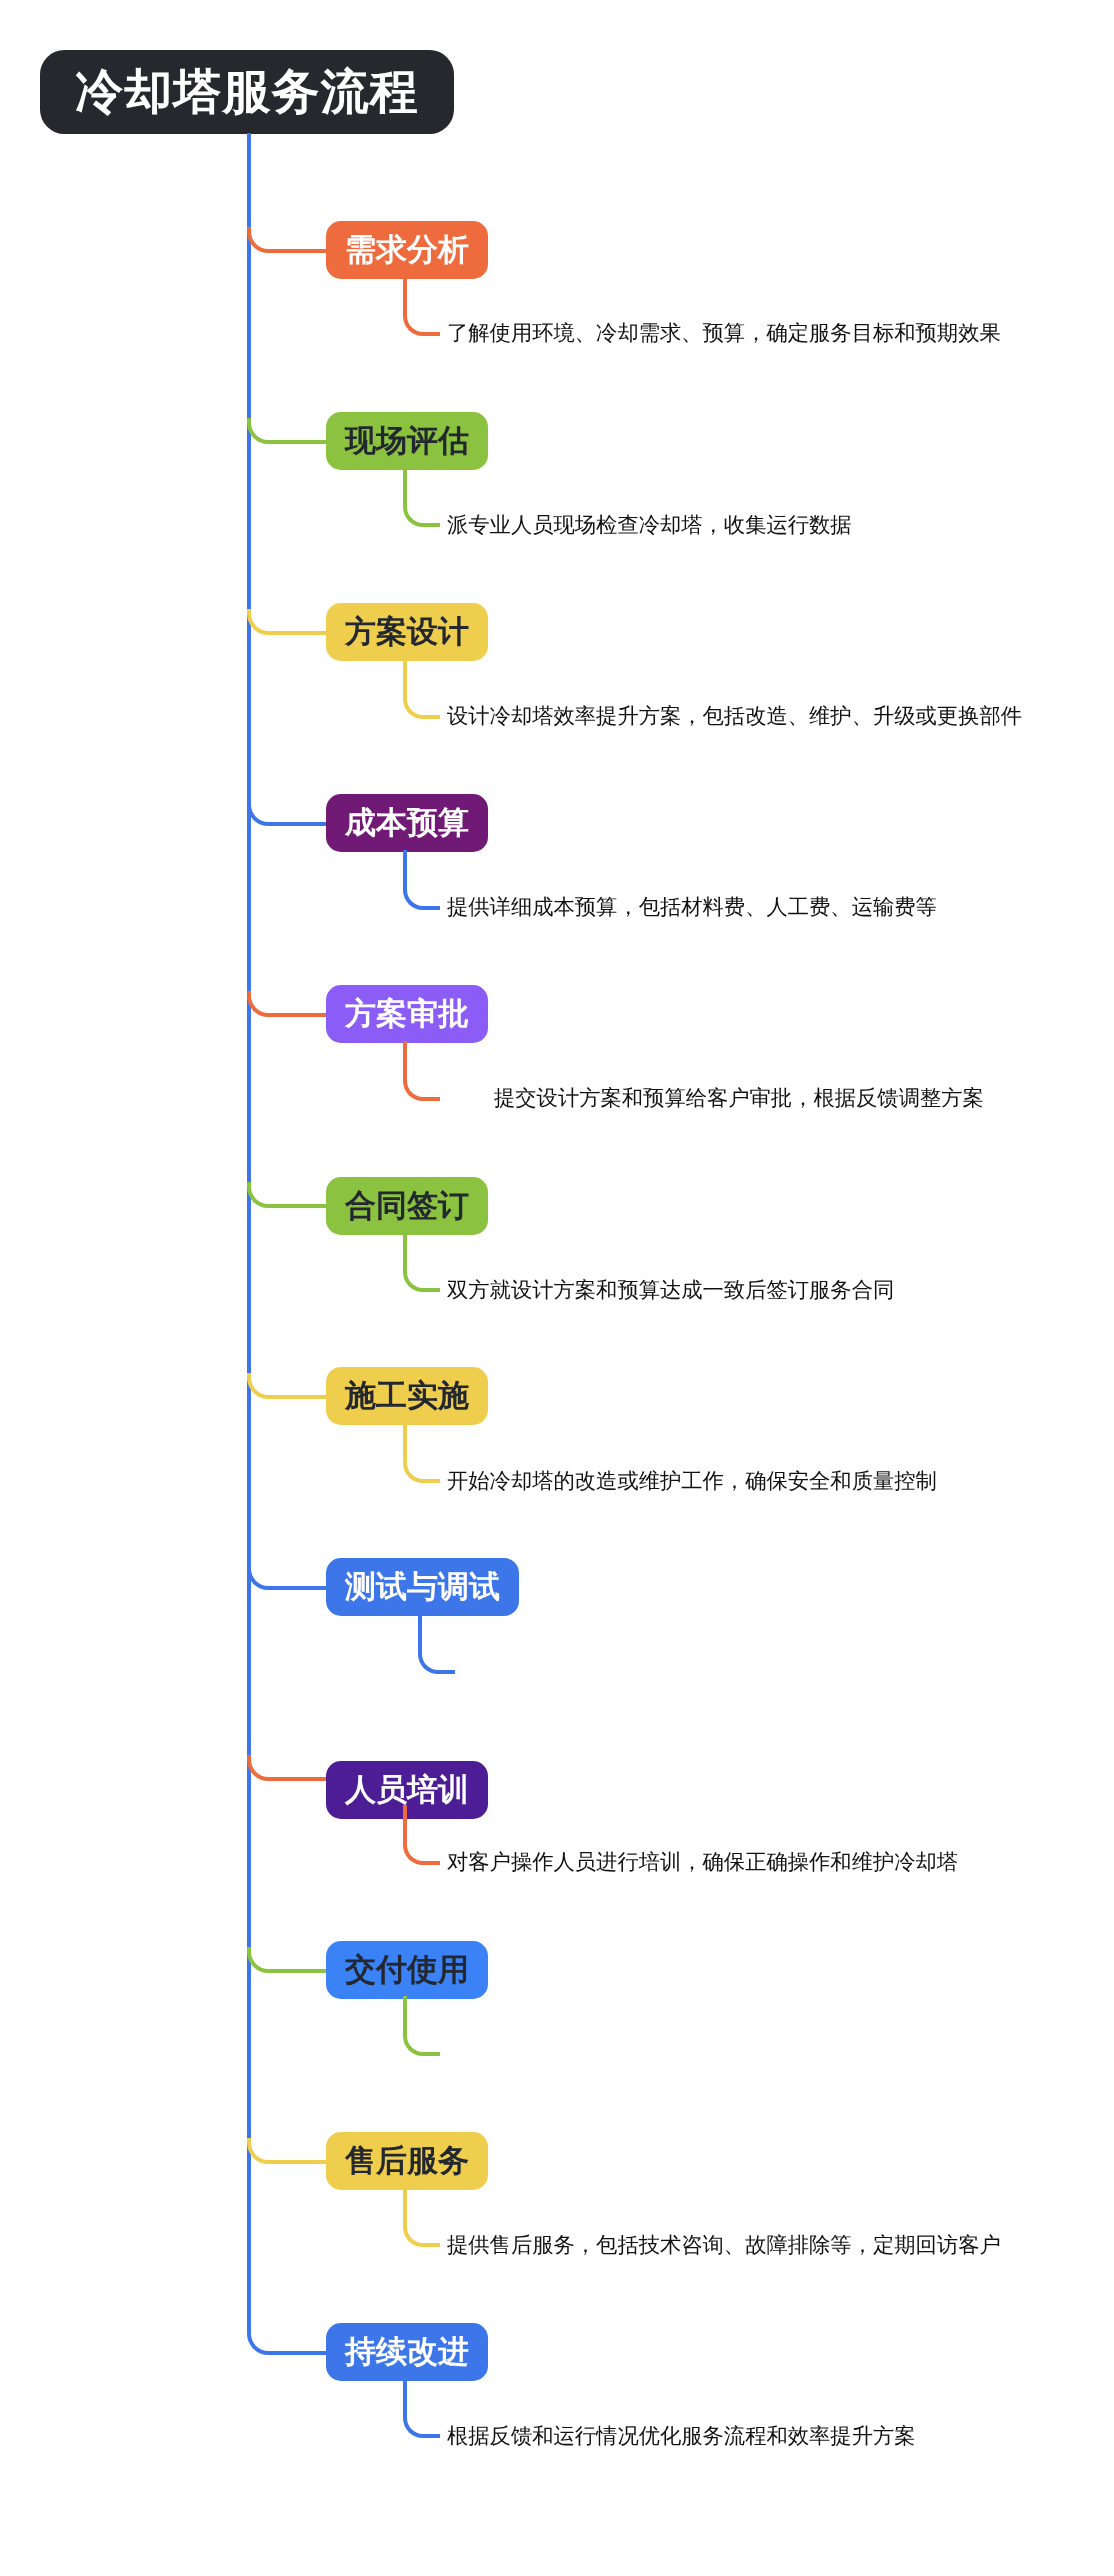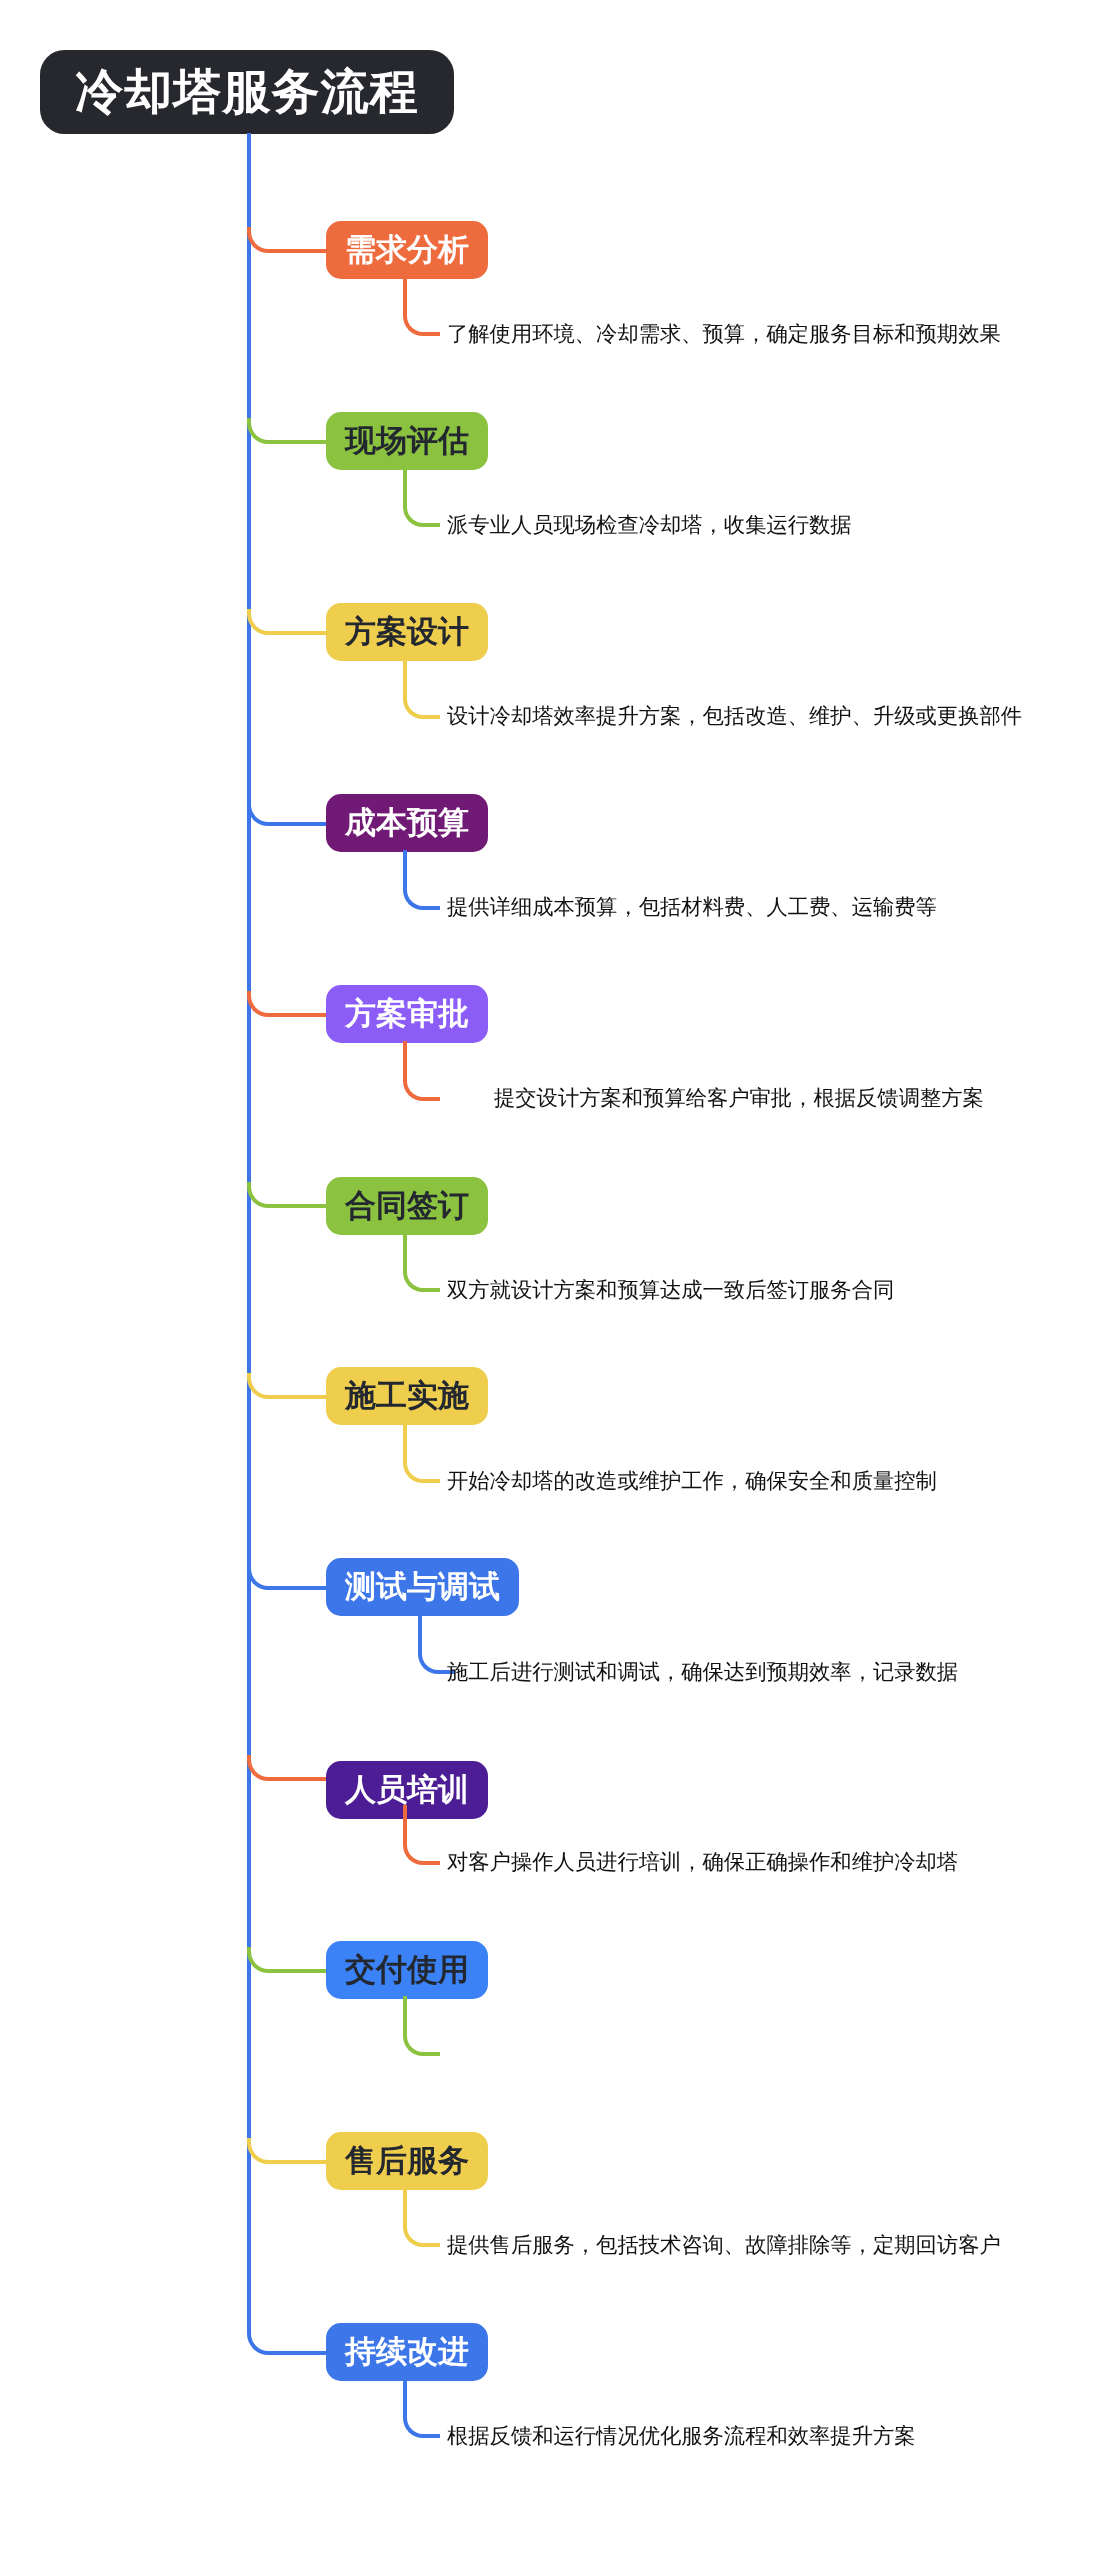--- a/index.html
+++ b/index.html
@@ -37,21 +37,21 @@
 </head>
 <body>
 
 <div id="canvas">
   <div class="root-node" style="background: rgb(38, 40, 45); color: rgb(255, 255, 255);">冷却塔服务流程</div>
   <div class="trunk" style="background: rgb(60, 118, 233);"></div>
 
   <div class="branch-elbow" style="left: 247px; top: 227px; width: 81px; height: 25.6px; border-left-color: rgb(237, 107, 61); border-bottom-color: rgb(237, 107, 61);"></div>
   <div class="topic" style="left: 326px; top: 221px; background: rgb(237, 107, 61); color: rgb(255, 255, 255);">需求分析</div>
   <div class="sub-elbow" style="left: 403px; top: 276px; width: 37px; height: 60px; border-left-color: rgb(237, 107, 61); border-bottom-color: rgb(237, 107, 61);"></div>
-  <div class="note" style="top: 319px; color: rgb(17, 17, 17);">了解使用环境、冷却需求、预算，确定服务目标和预期效果</div>
+  <div class="note" style="top: 319px; color: rgb(17, 17, 17); font-family: Liberation Mono, monospace;">了解使用环境、冷却需求、预算，确定服务目标和预期效果</div>
 
   <div class="branch-elbow" style="left: 247px; top: 418px; width: 81px; height: 25.6px; border-left-color: rgb(139, 194, 63); border-bottom-color: rgb(139, 194, 63);"></div>
   <div class="topic" style="left: 326px; top: 412px; background: rgb(139, 194, 63); color: rgb(35, 39, 47);">现场评估</div>
   <div class="sub-elbow" style="left: 403px; top: 467px; width: 37px; height: 60px; border-left-color: rgb(139, 194, 63); border-bottom-color: rgb(139, 194, 63);"></div>
   <div class="note" style="top: 510px; color: rgb(17, 17, 17);">派专业人员现场检查冷却塔，收集运行数据</div>
 
   <div class="branch-elbow" style="left: 247px; top: 609px; width: 81px; height: 25.6px; border-left-color: rgb(239, 206, 78); border-bottom-color: rgb(239, 206, 78);"></div>
   <div class="topic" style="left: 326px; top: 603px; background: rgb(239, 206, 78); color: rgb(35, 39, 47);">方案设计</div>
   <div class="sub-elbow" style="left: 403px; top: 659px; width: 37px; height: 60px; border-left-color: rgb(239, 206, 78); border-bottom-color: rgb(239, 206, 78);"></div>
   <div class="note" style="top: 701px; color: rgb(17, 17, 17);">设计冷却塔效率提升方案，包括改造、维护、升级或更换部件</div>
@@ -72,21 +72,20 @@
   <div class="note" style="top: 1275px; color: rgb(17, 17, 17);">双方就设计方案和预算达成一致后签订服务合同</div>
 
   <div class="branch-elbow" style="left: 247px; top: 1373px; width: 81px; height: 25.6px; border-left-color: rgb(239, 206, 78); border-bottom-color: rgb(239, 206, 78);"></div>
   <div class="topic" style="left: 326px; top: 1367px; background: rgb(239, 206, 78); color: rgb(35, 39, 47);">施工实施</div>
   <div class="sub-elbow" style="left: 403px; top: 1423px; width: 37px; height: 60px; border-left-color: rgb(239, 206, 78); border-bottom-color: rgb(239, 206, 78);"></div>
   <div class="note" style="top: 1466px; color: rgb(17, 17, 17);">开始冷却塔的改造或维护工作，确保安全和质量控制</div>
 
   <div class="branch-elbow" style="left: 247px; top: 1564px; width: 81px; height: 25.6px; border-left-color: rgb(60, 118, 233); border-bottom-color: rgb(60, 118, 233);"></div>
   <div class="topic" style="left: 326px; top: 1558px; background: rgb(60, 118, 233); color: rgb(255, 255, 255);">测试与调试</div>
   <div class="sub-elbow" style="left: 418px; top: 1614px; width: 37px; height: 60px; border-left-color: rgb(60, 118, 233); border-bottom-color: rgb(60, 118, 233);"></div>
-  <div class="note" style="top: 1657px; color: rgb(17, 17, 17);">施工后进行测试和调试，确保达到预期效率，记录数据</div>
 
   <div class="branch-elbow" style="left: 247px; top: 1755px; width: 81px; height: 25.6px; border-left-color: rgb(237, 107, 61); border-bottom-color: rgb(237, 107, 61);"></div>
   <div class="topic" style="left: 326px; top: 1749px; background: #4c1d95; color: rgb(255, 255, 255); margin-top: 12px;">人员培训</div>
   <div class="sub-elbow" style="left: 403px; top: 1805px; width: 37px; height: 60px; border-left-color: rgb(237, 107, 61); border-bottom-color: rgb(237, 107, 61);"></div>
   <div class="note" style="top: 1847px; color: rgb(17, 17, 17);">对客户操作人员进行培训，确保正确操作和维护冷却塔</div>
 
   <div class="branch-elbow" style="left: 247px; top: 1947px; width: 81px; height: 25.6px; border-left-color: rgb(139, 194, 63); border-bottom-color: rgb(139, 194, 63);"></div>
   <div class="topic" style="left: 326px; top: 1941px; background: #3b82f6; color: rgb(35, 39, 47);">交付使用</div>
   <div class="sub-elbow" style="left: 403px; top: 1996px; width: 37px; height: 60px; border-left-color: rgb(139, 194, 63); border-bottom-color: rgb(139, 194, 63);"></div>
 

